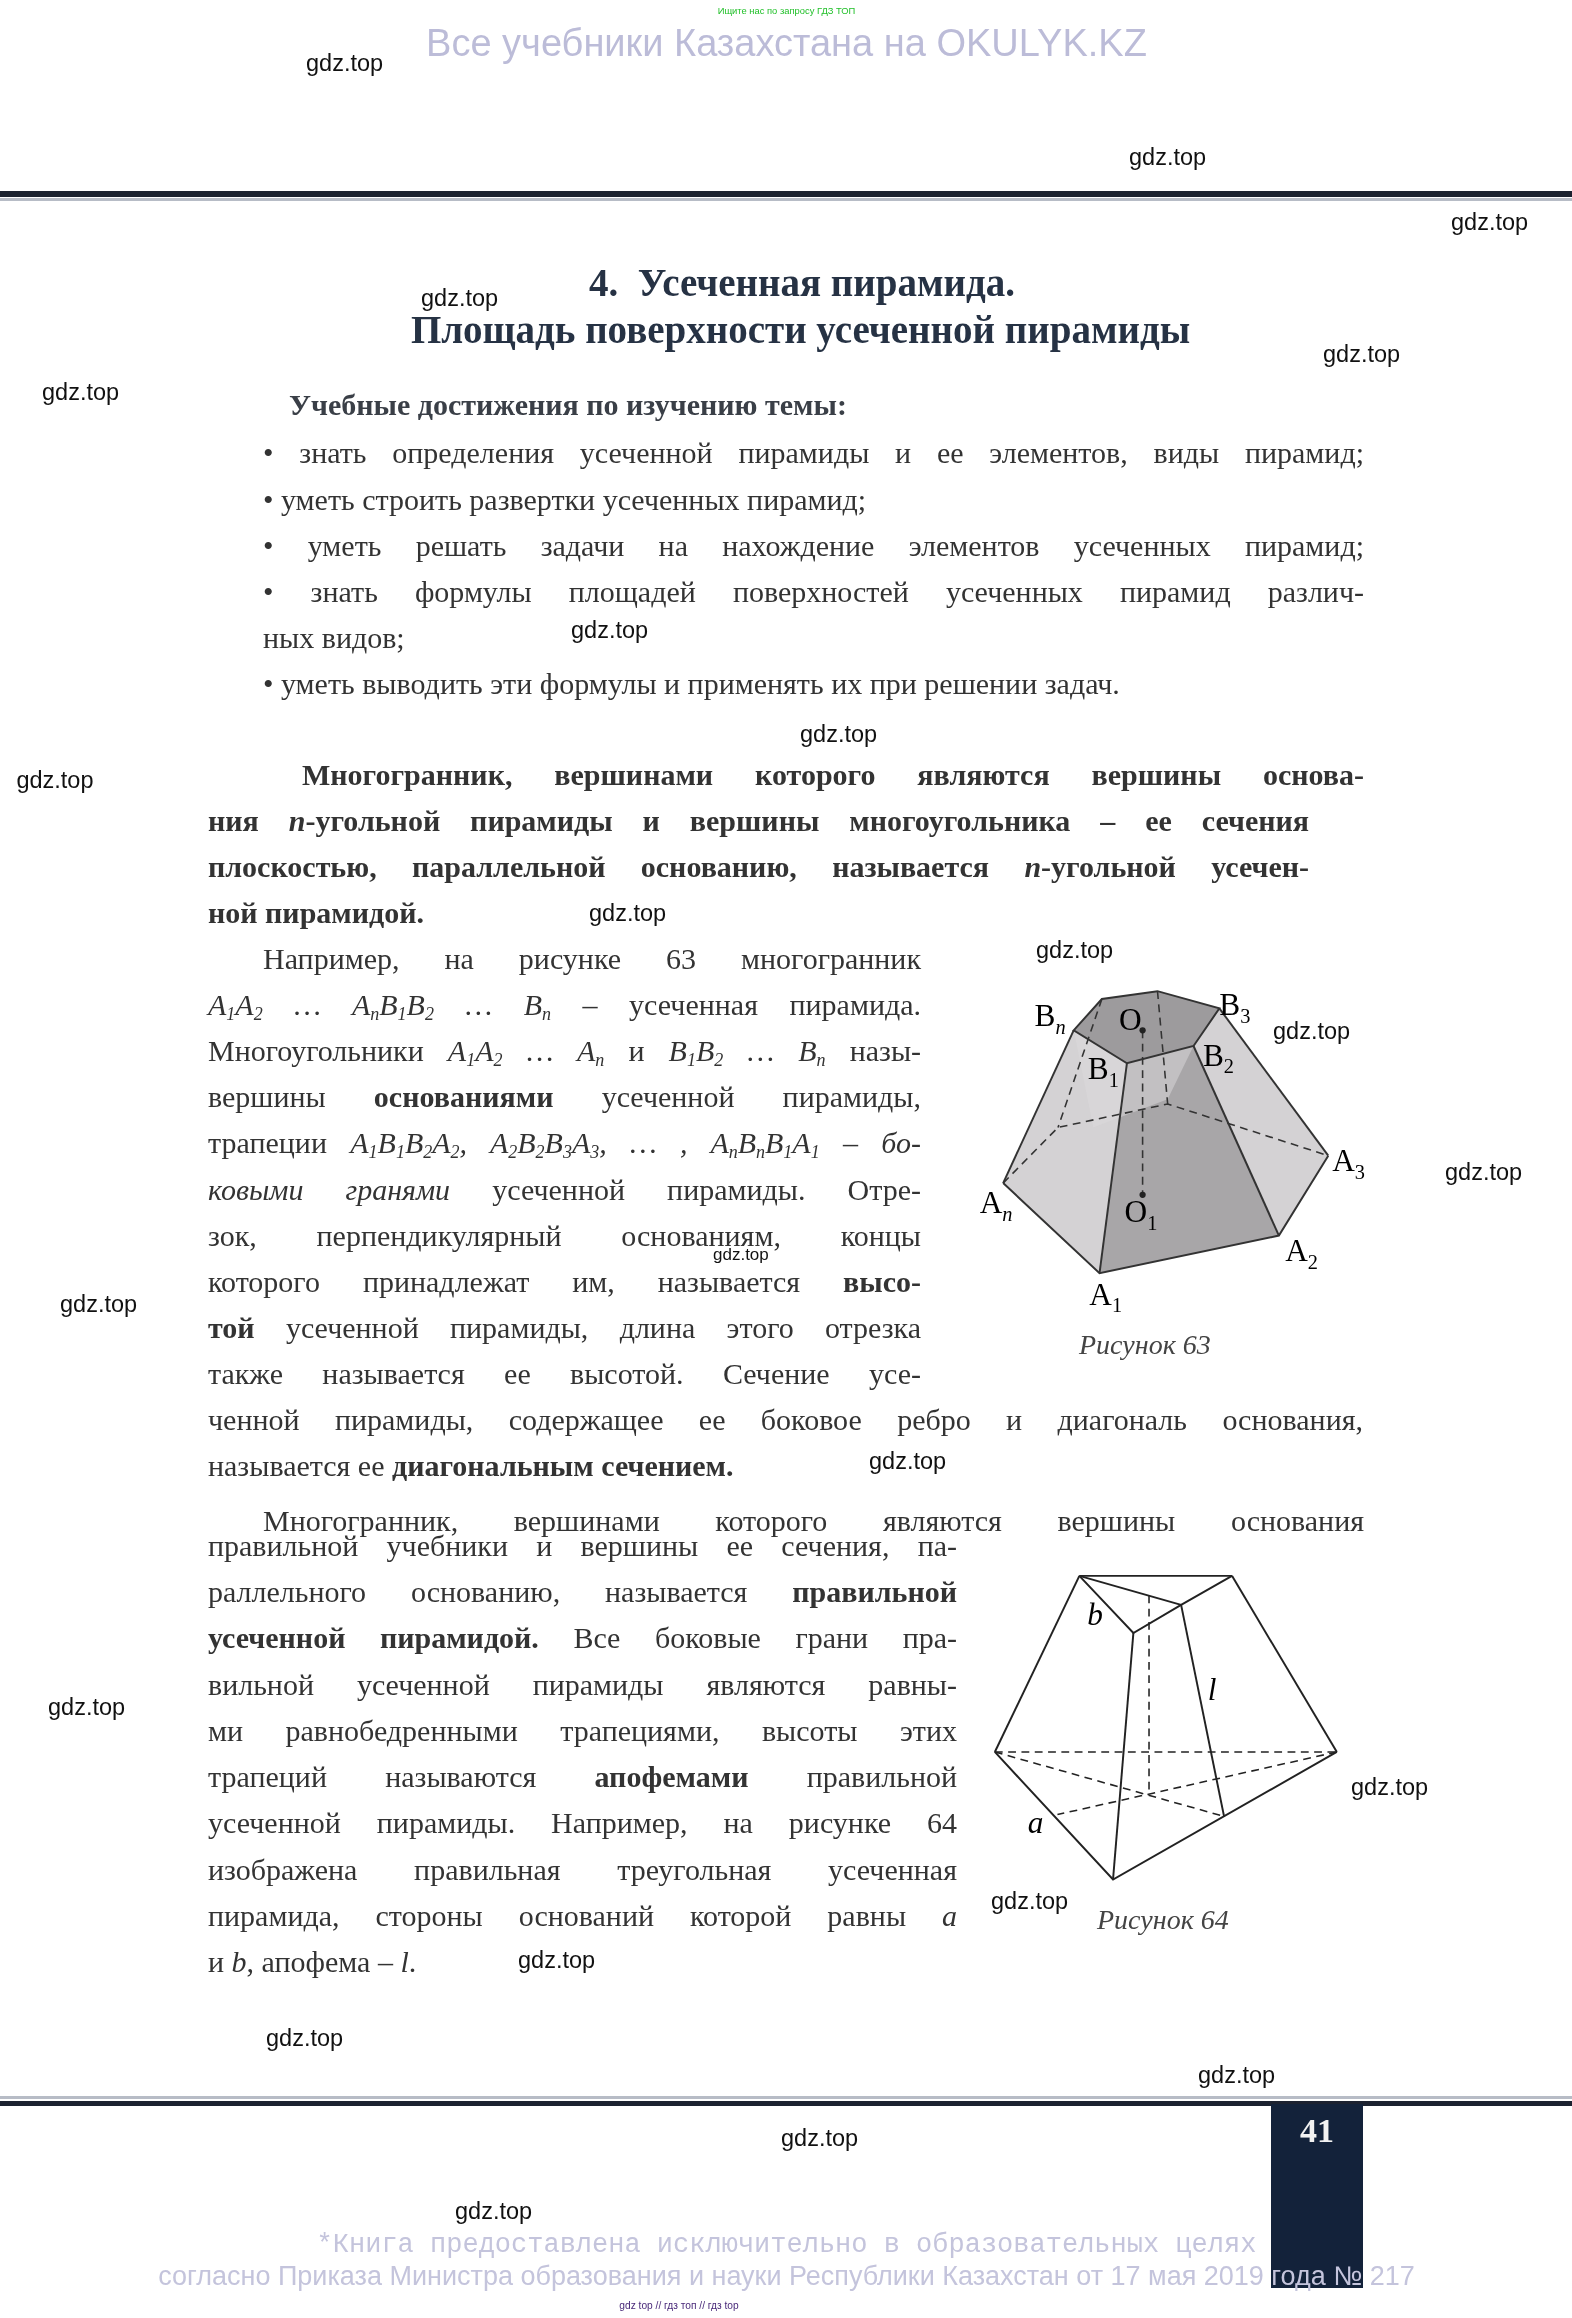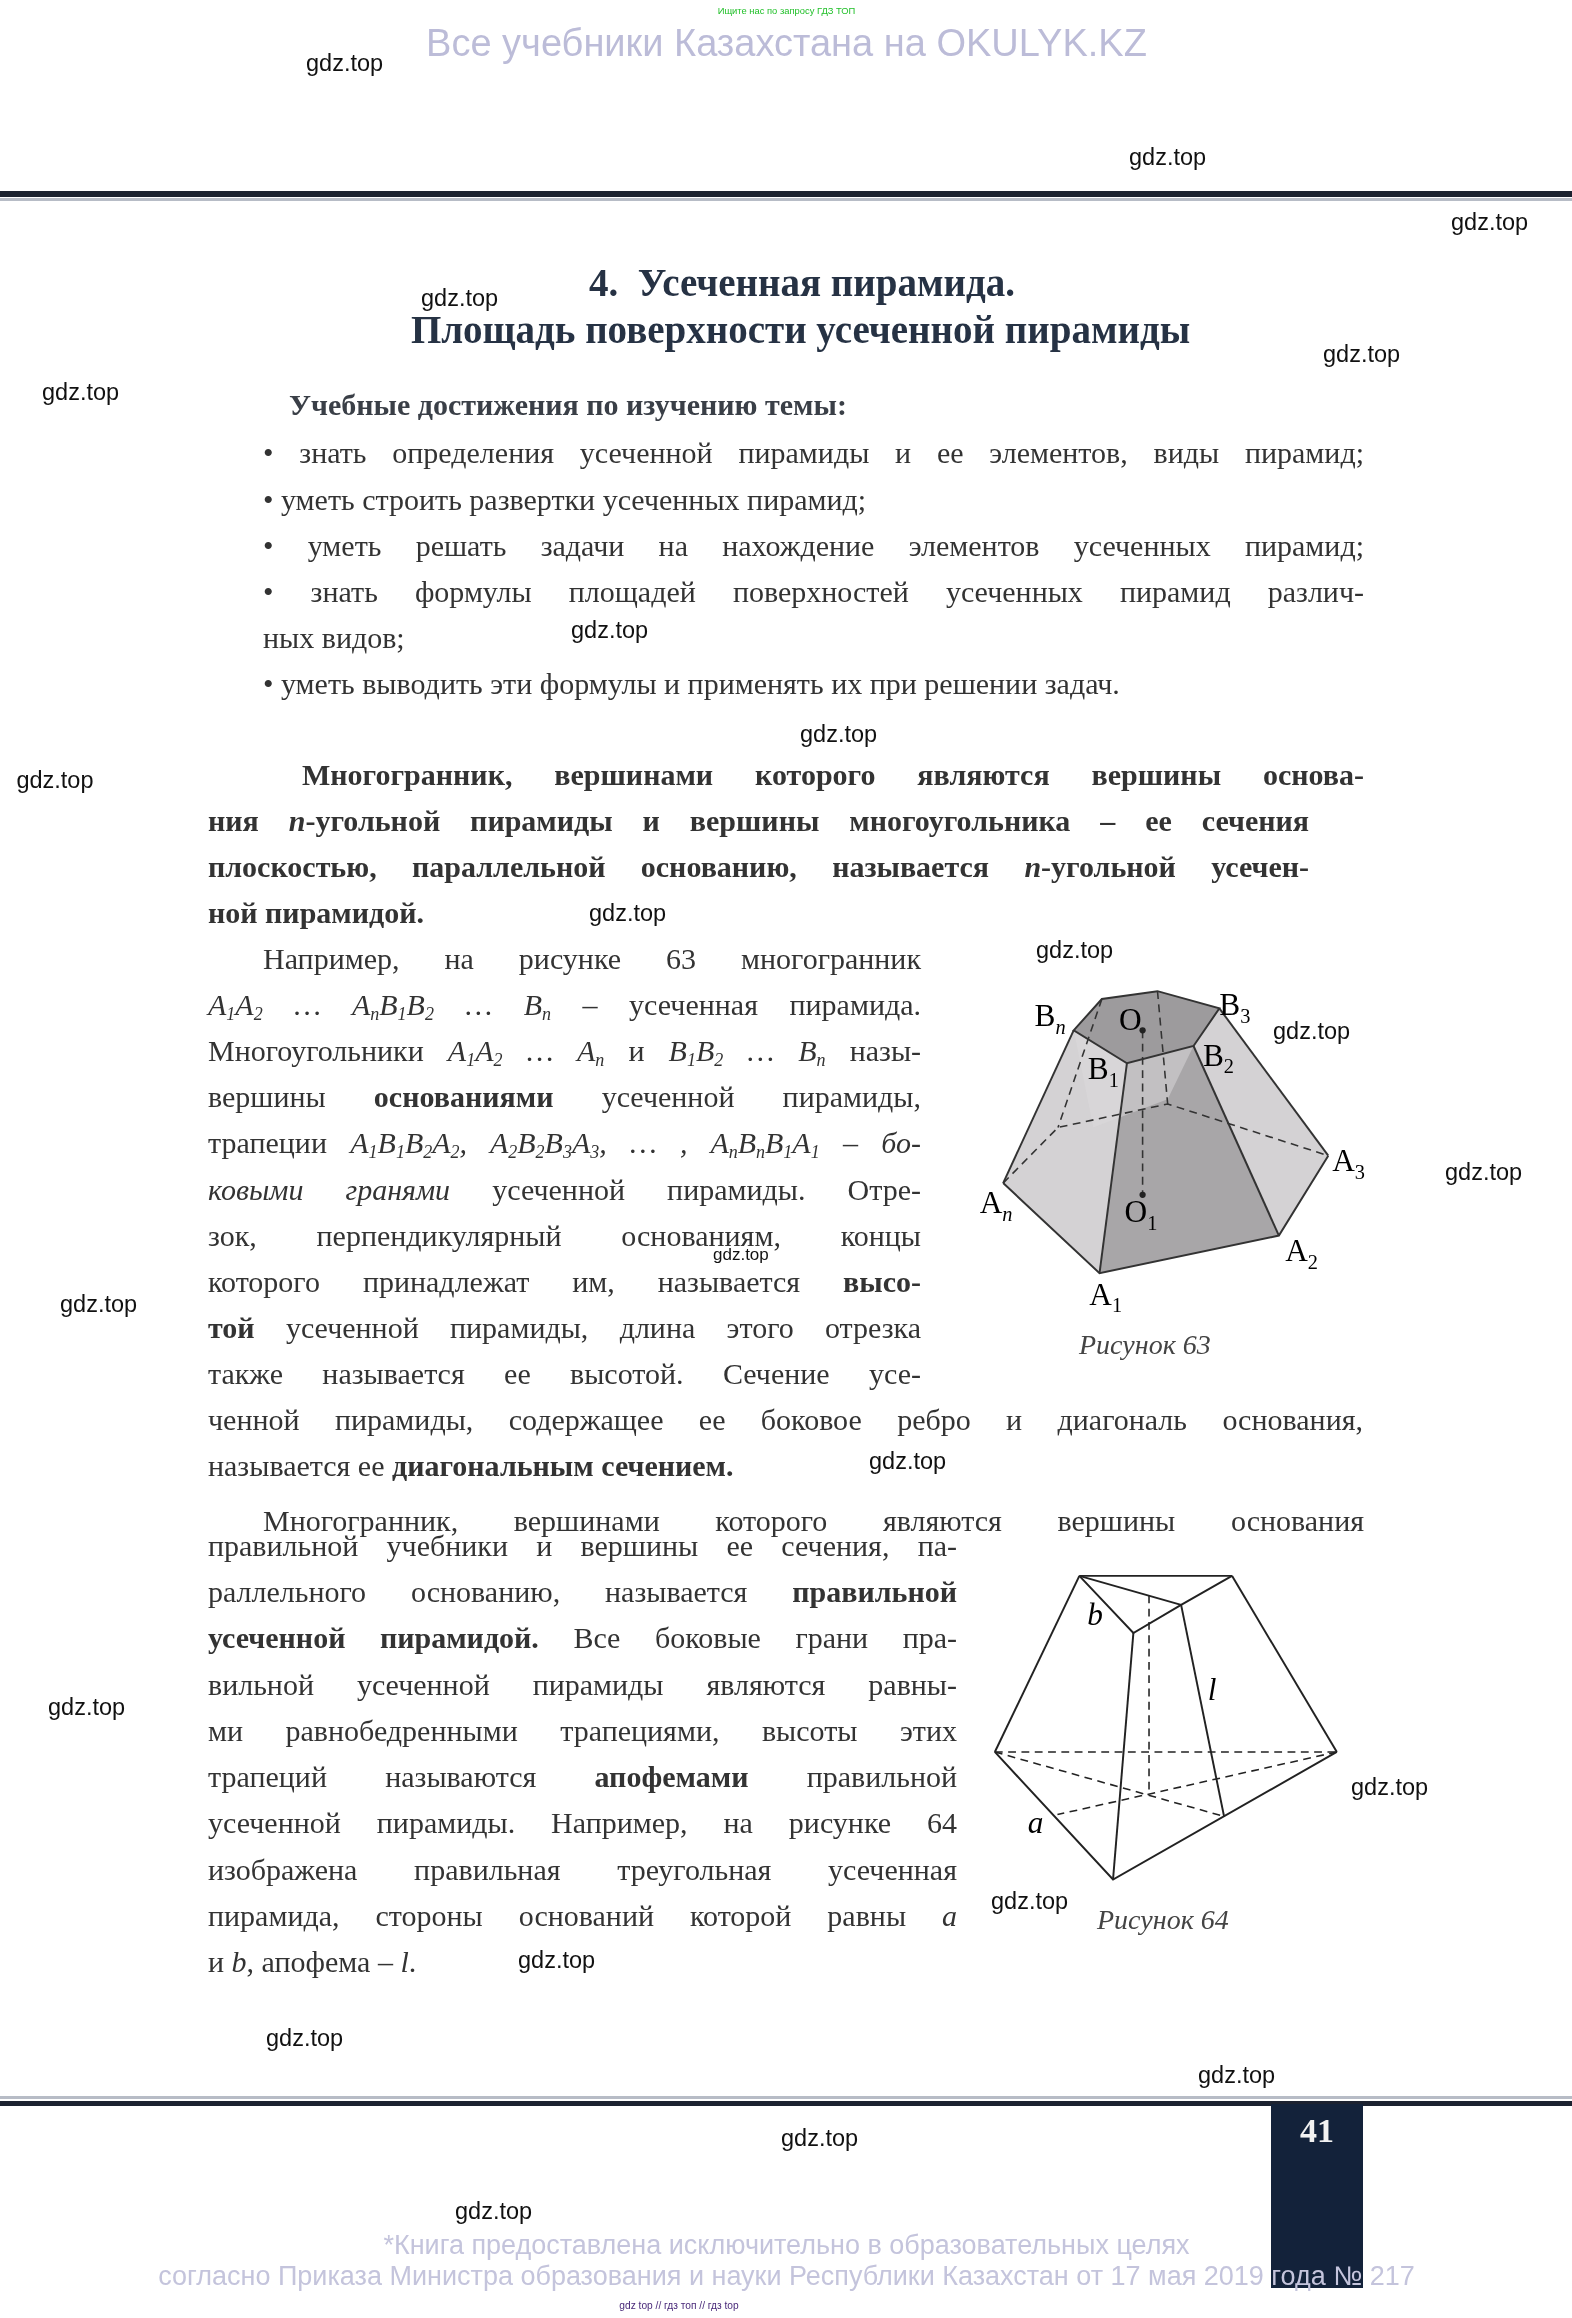--- a/index.html
+++ b/index.html
@@ -213,21 +213,21 @@
 <div class="abs caption" style="left:1097px; top:1904px;">Рисунок 64</div>
 
 <div class="abs rule rule-bottom" style="top:2096px;">
   <div class="light"></div>
     <div class="dark"></div>
 </div>
 
 <div class="abs page-num-box"></div>
 <div class="abs page-num">41</div>
 
-<div class="abs footer-note" style="top:2230px;">*Книга предоставлена исключительно в образовательных целях</div>
+<div class="abs footer-note" style="top:2230px;font-family:Liberation Mono, monospace;">*Книга предоставлена исключительно в образовательных целях</div>
 <div class="abs footer-note" style="top:2261px;">согласно Приказа Министра образования и науки Республики Казахстан от 17 мая 2019 года № 217</div>
 <div class="abs footer-links">gdz top  //  гдз топ  //  гдз top</div>
 
 <div class="abs wm" style="left:306px; top:50px;">gdz.top</div>
 <div class="abs wm" style="left:1129px; top:144px;">gdz.top</div>
 <div class="abs wm" style="left:1451px; top:209px;">gdz.top</div>
 <div class="abs wm" style="left:421px; top:285px;">gdz.top</div>
 <div class="abs wm" style="left:1323px; top:341px;">gdz.top</div>
 <div class="abs wm" style="left:42px; top:379px;">gdz.top</div>
 <div class="abs wm" style="left:571px; top:617px;">gdz.top</div>

